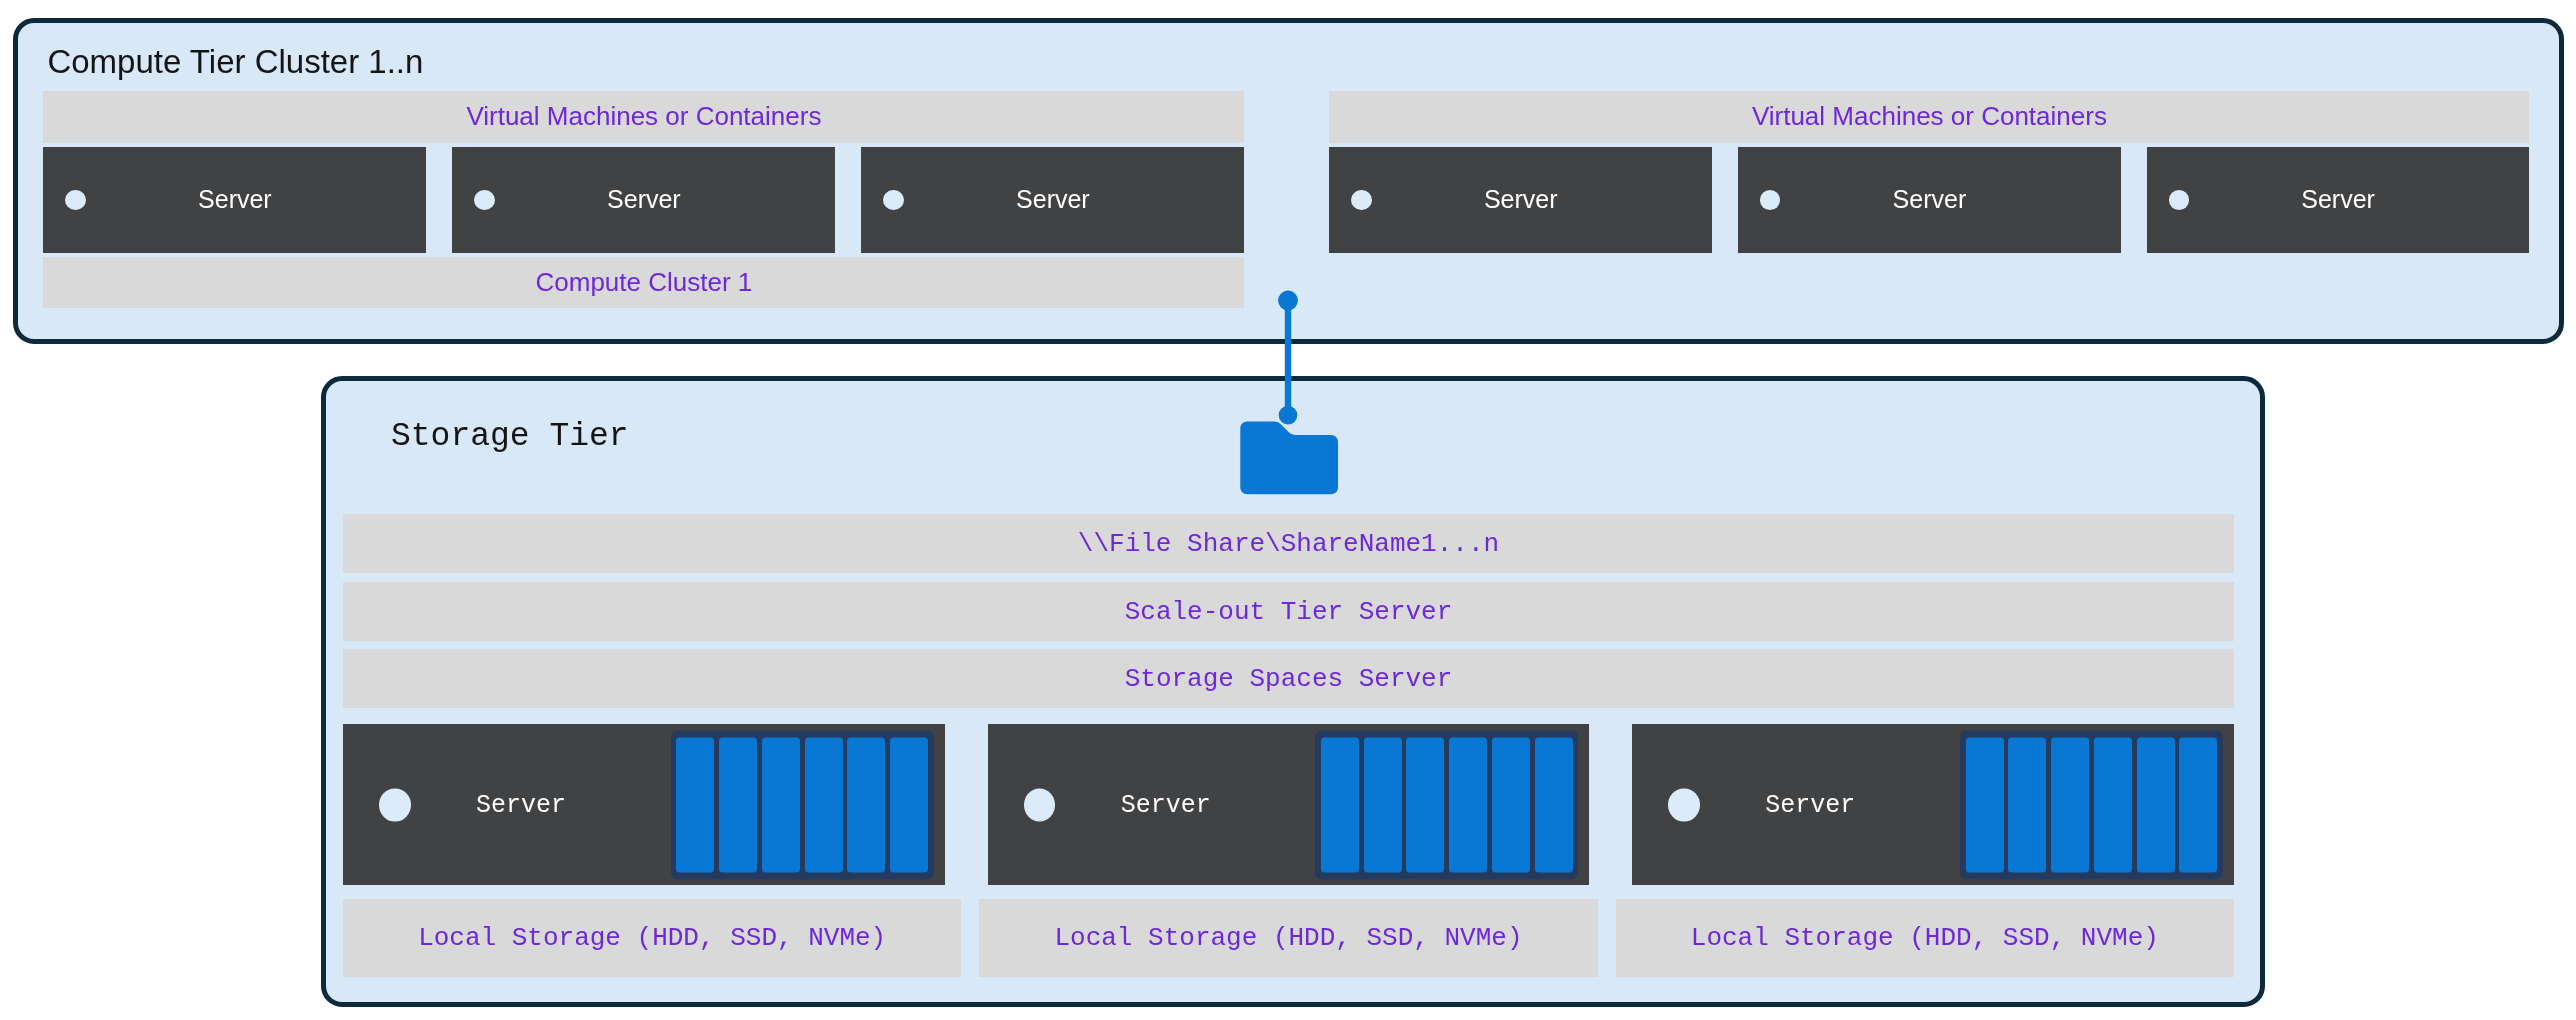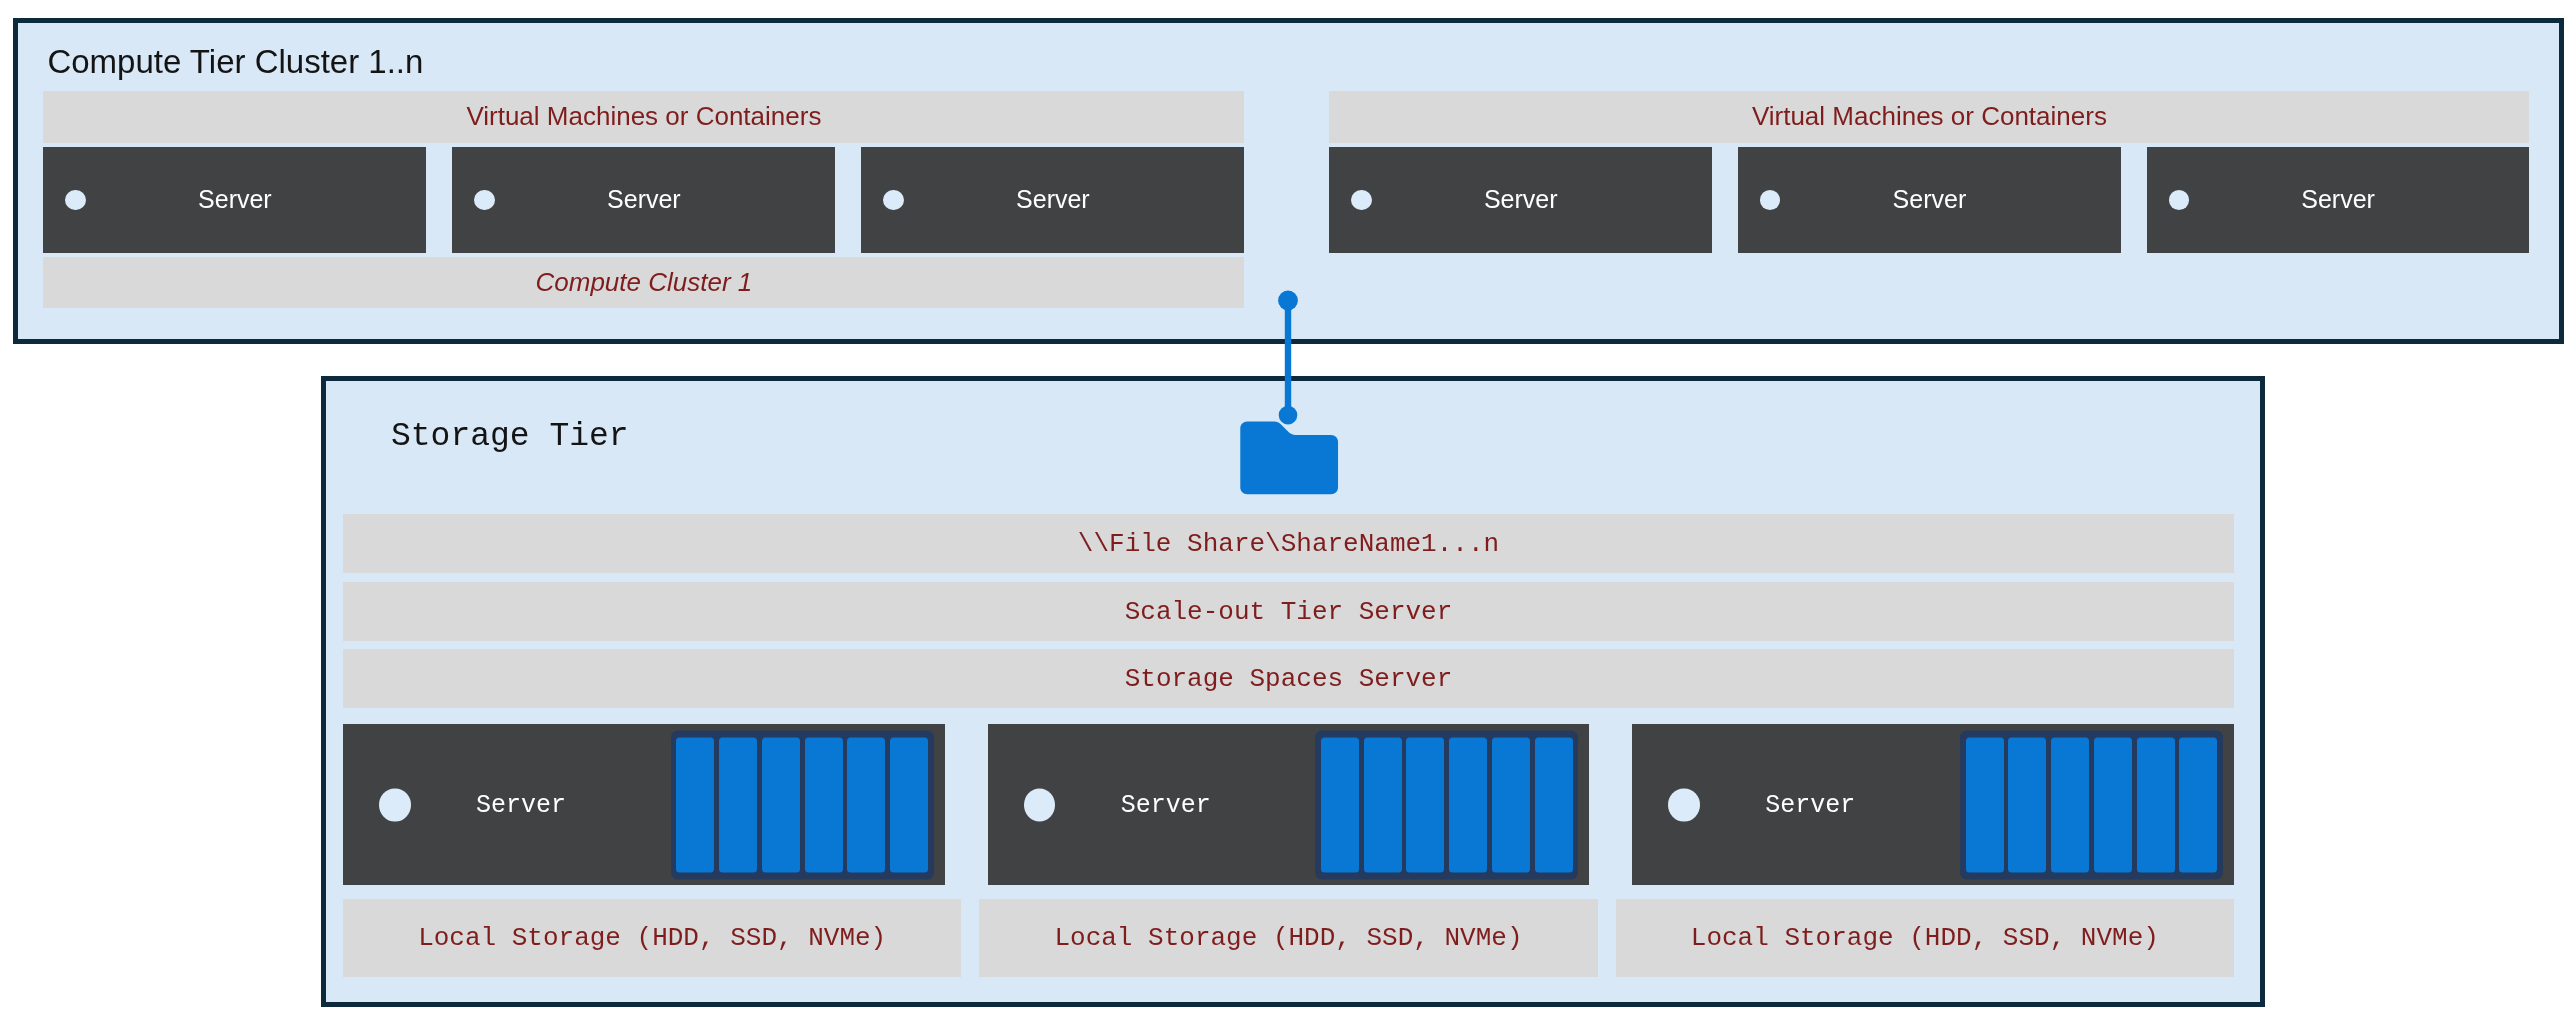--- a/index.html
+++ b/index.html
@@ -14,61 +14,61 @@
     height: 1020px;
     background: #ffffff;
     overflow: hidden;
   }
 
   
   .tier-box {
     position: absolute;
     background: #d9e8f7;
     border: 5.8px solid #0d2a3c;
-    border-radius: 0;
+    border-radius: 21px;
     box-sizing: border-box;
   }
   .tier-box.compute { left: 13.4px; top: 17.5px; width: 2551px; height: 326px; }
   .tier-box.storage { left: 321px; top: 376px; width: 1944px; height: 631px; font-family: Liberation Mono, monospace; }
 
   .tier-title {
     position: absolute;
     color: #141414;
     font-size: 33px;
     line-height: 1.15;
     white-space: nowrap;
   }
   .tier-title.compute-title { left: 29px; top: 20px; }
   .tier-title.storage-title { left: 65px; top: 37px; }
 
   
   .gray-bar {
     background: #d9d9d9;
-    color: #7f1d1d;
+    color: #6d28d9;
     font-size: 26px;
     display: flex;
     align-items: center;
     justify-content: center;
     text-align: right;
     box-sizing: border-box;
     white-space: nowrap;
   }
 
   
   .cluster {
     position: absolute;
     top: 68px;
     display: flex;
     flex-direction: column;
   }
   .cluster.cluster-1 { left: 25px;  width: 1201px; }
   .cluster.cluster-n { left: 1311px; width: 1200px; }
   .cluster .vm-bar      { height: 52px; }
   .cluster .server-row  { margin-top: 4.1px; height: 106px; display: flex; gap: 26px; }
-  .cluster .footer-bar  { margin-top: 4.7px; height: 51px; font-style: italic; }
+  .cluster .footer-bar  { margin-top: 4.7px; height: 51px; }
 
   .server-box {
     position: relative;
     flex: 1 1 0;
     background: #414244;
     display: flex;
     align-items: center;
     justify-content: center;
   }
   .server-box .server-label {

